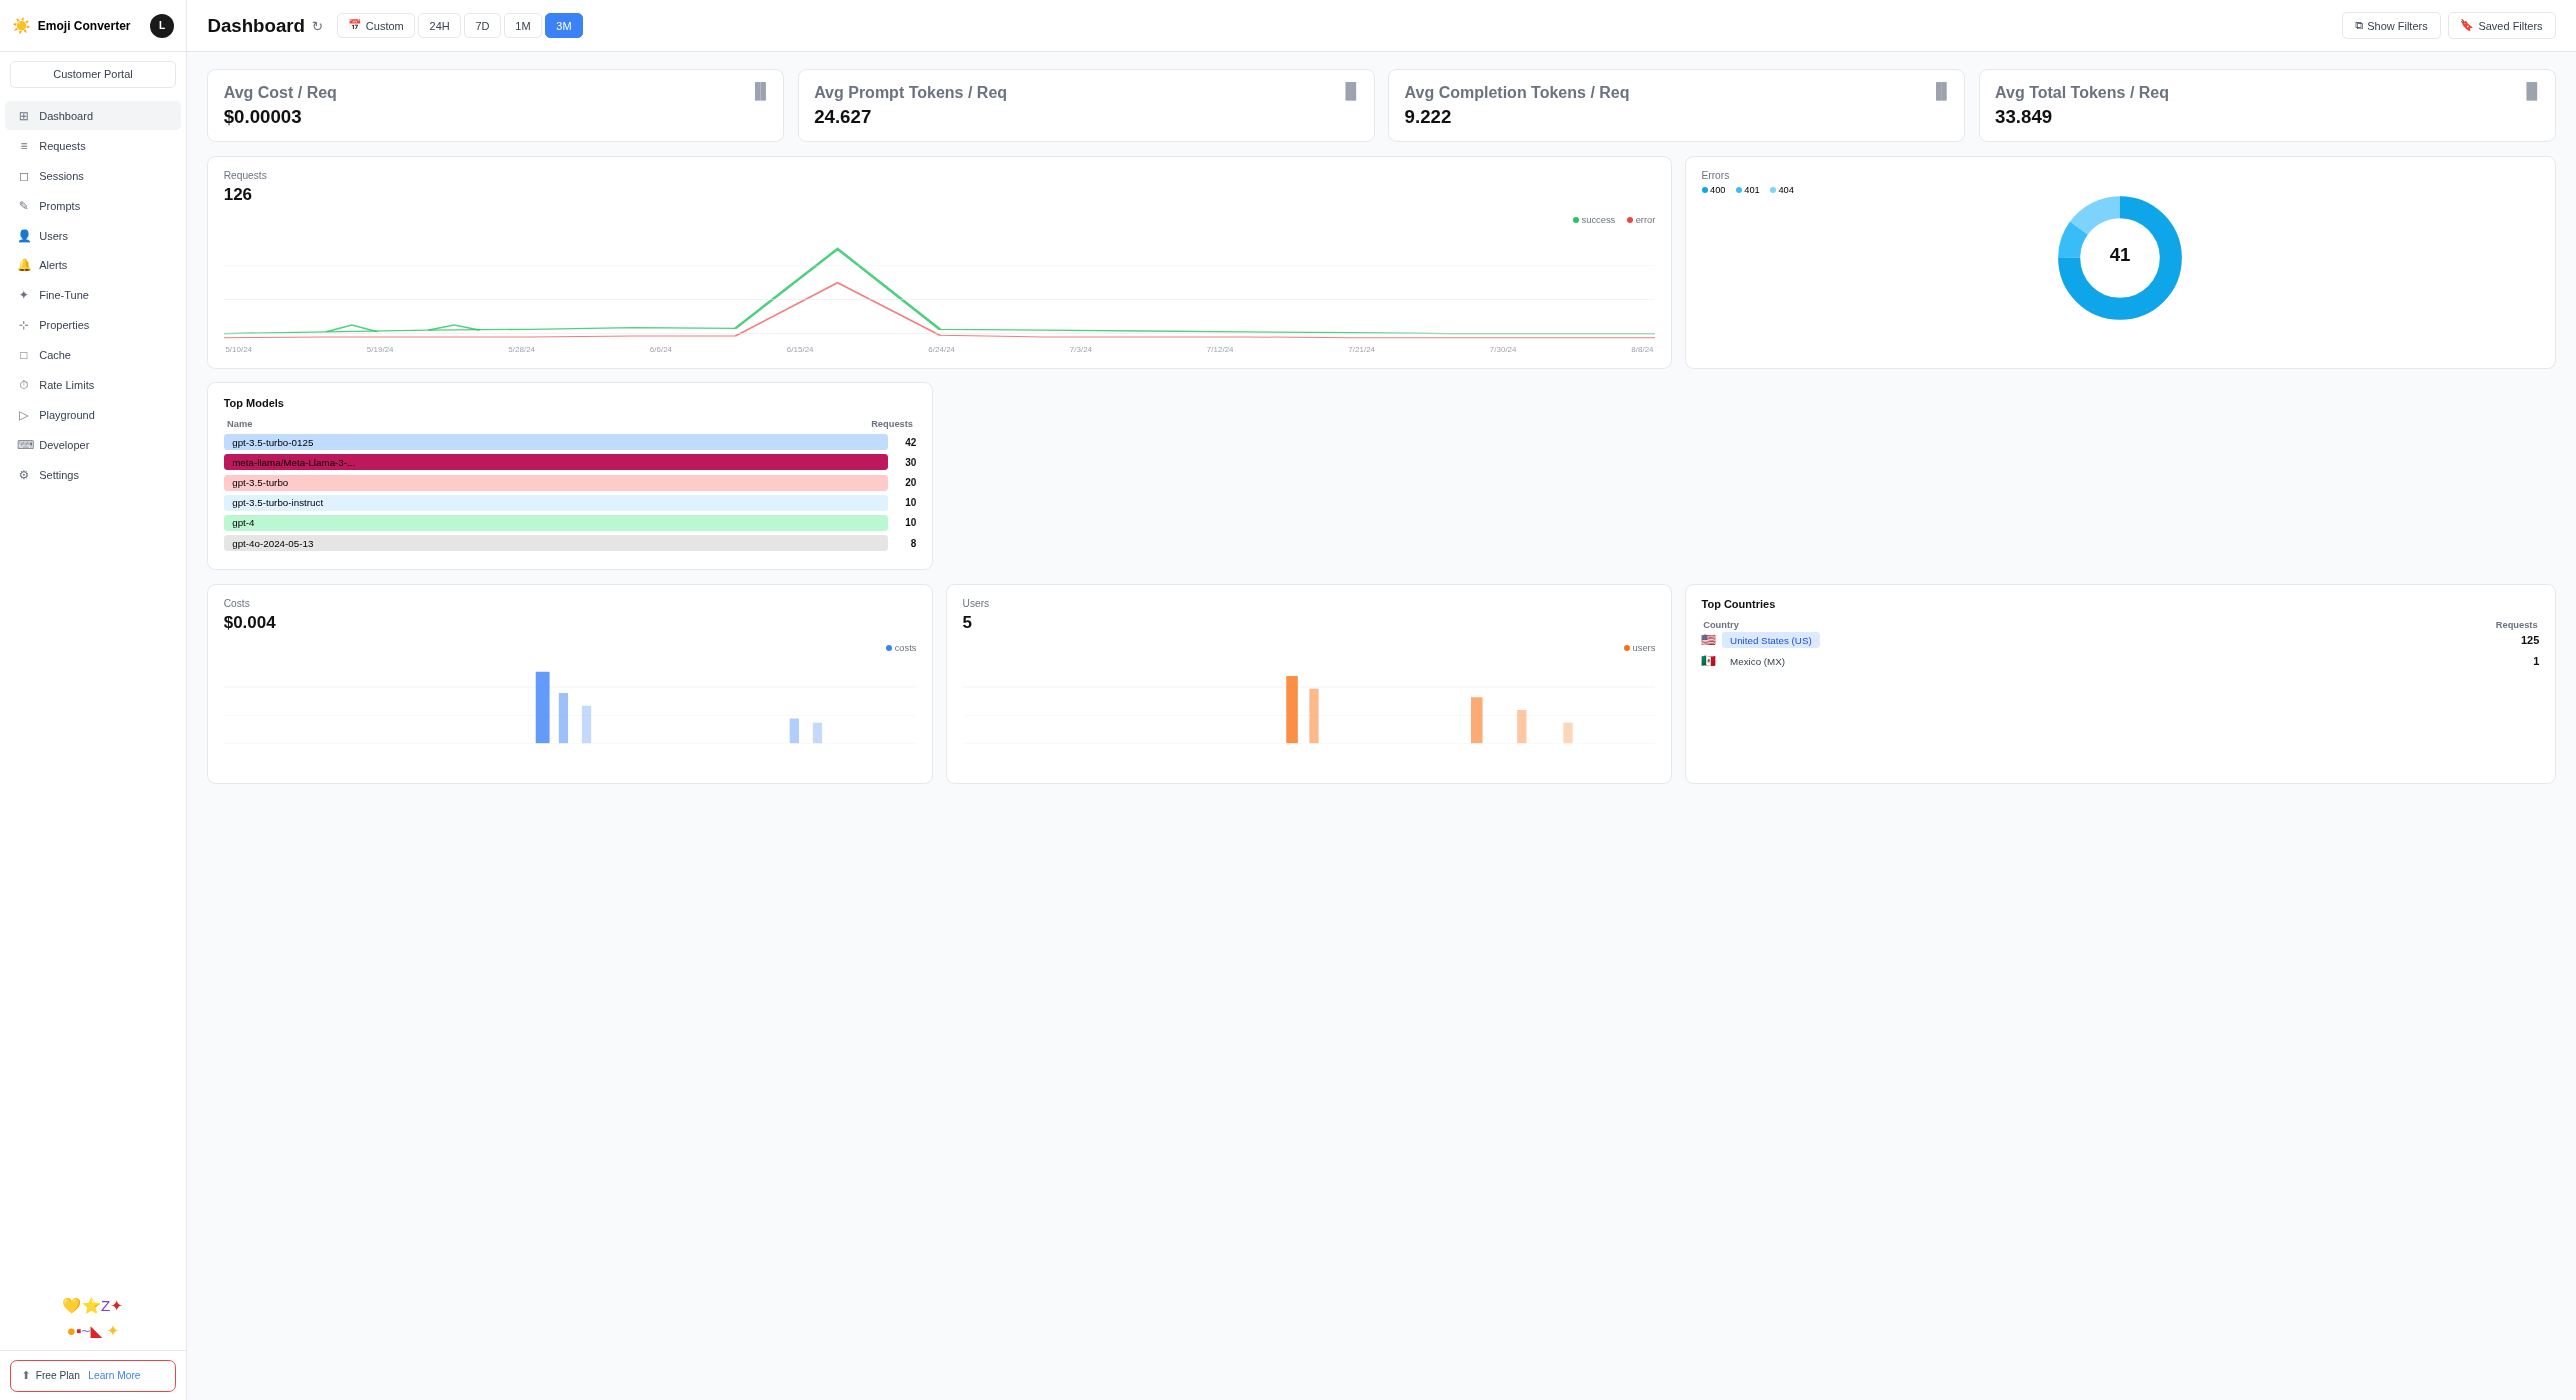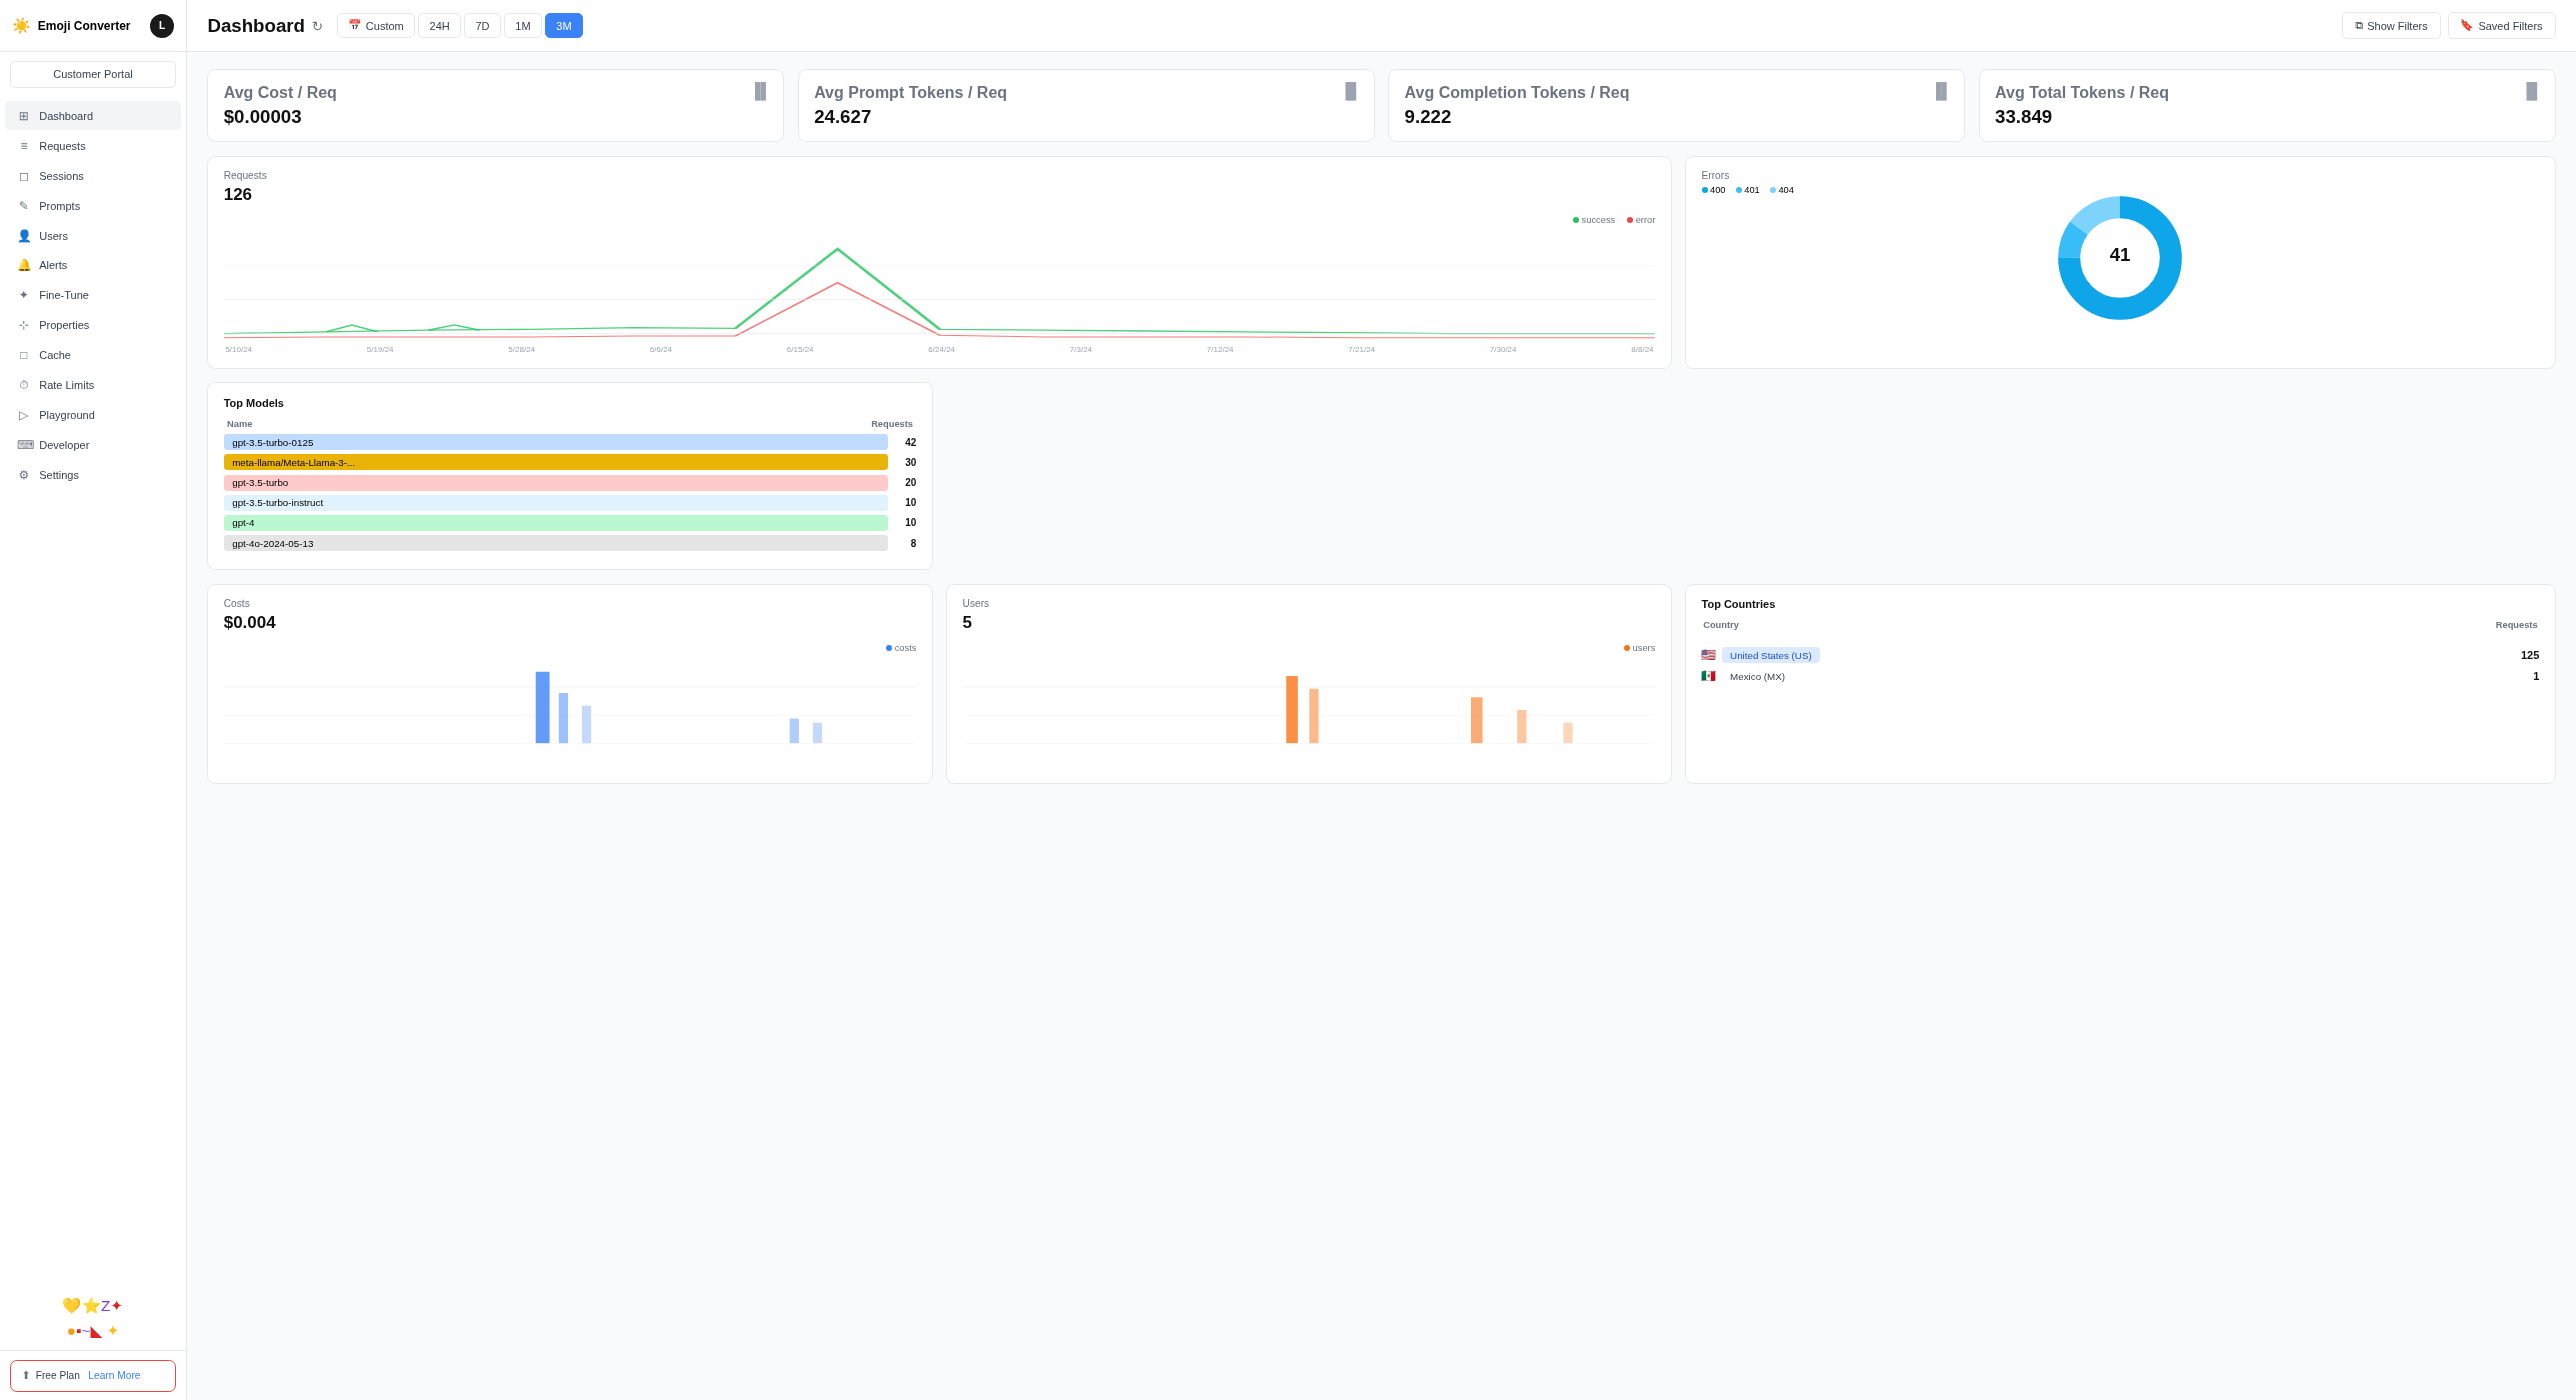--- a/index.html
+++ b/index.html
@@ -114,21 +114,21 @@
 
     
     .country-row { display: flex; align-items: center; justify-content: space-between; margin-bottom: 5.1px; }
     .country-info { display: flex; align-items: center; gap: 5.1px; font-size: 10.2px; }
     .country-flag { font-size: 12px; }
     .country-name-badge {
       background: #dbeafe; color: #1d4ed8; padding: 2.5px 8.5px; border-radius: 3.4px; font-size: 9.8px; font-weight: 500;
     }
     .country-name-badge.plain { background: transparent; color: #374151; font-weight: 500; }
     .country-count { font-size: 11px; font-weight: 600; color: #111; }
-    .col-header { display: flex; justify-content: space-between; font-size: 9.3px; font-weight: 600; color: #6b7280; margin-bottom: 17px; padding: 0 1.7px; }
+    .col-header { display: flex; justify-content: space-between; font-size: 9.3px; font-weight: 600; color: #6b7280; margin-bottom: 2px; padding: 0 1.7px; }
   </style>
 </head>
 <body>
 
 <div id="sidebar">
   <div class="sidebar-header">
     <div class="sidebar-app-name">
       <span class="sidebar-app-icon">☀️</span>
       <span>Emoji Converter</span>
     </div>
@@ -326,21 +326,21 @@
           <span>Name</span>
           <span>Requests</span>
         </div>
         <div id="model-rows">
 
         <div class="model-row">
     <span class="model-badge" style="background:#bfdbfe">gpt-3.5-turbo-0125</span>
     <span class="model-count">42</span>
   </div>
             <div class="model-row">
-    <span class="model-badge" style="background:#eab308">meta-llama/Meta-Llama-3-...</span>
+    <span class="model-badge" style="background:#be185d">meta-llama/Meta-Llama-3-...</span>
     <span class="model-count">30</span>
   </div>
             <div class="model-row">
     <span class="model-badge" style="background:#fecaca">gpt-3.5-turbo</span>
     <span class="model-count">20</span>
   </div>
             <div class="model-row">
     <span class="model-badge" style="background:#e0f2fe">gpt-3.5-turbo-instruct</span>
     <span class="model-count">10</span>
   </div>

